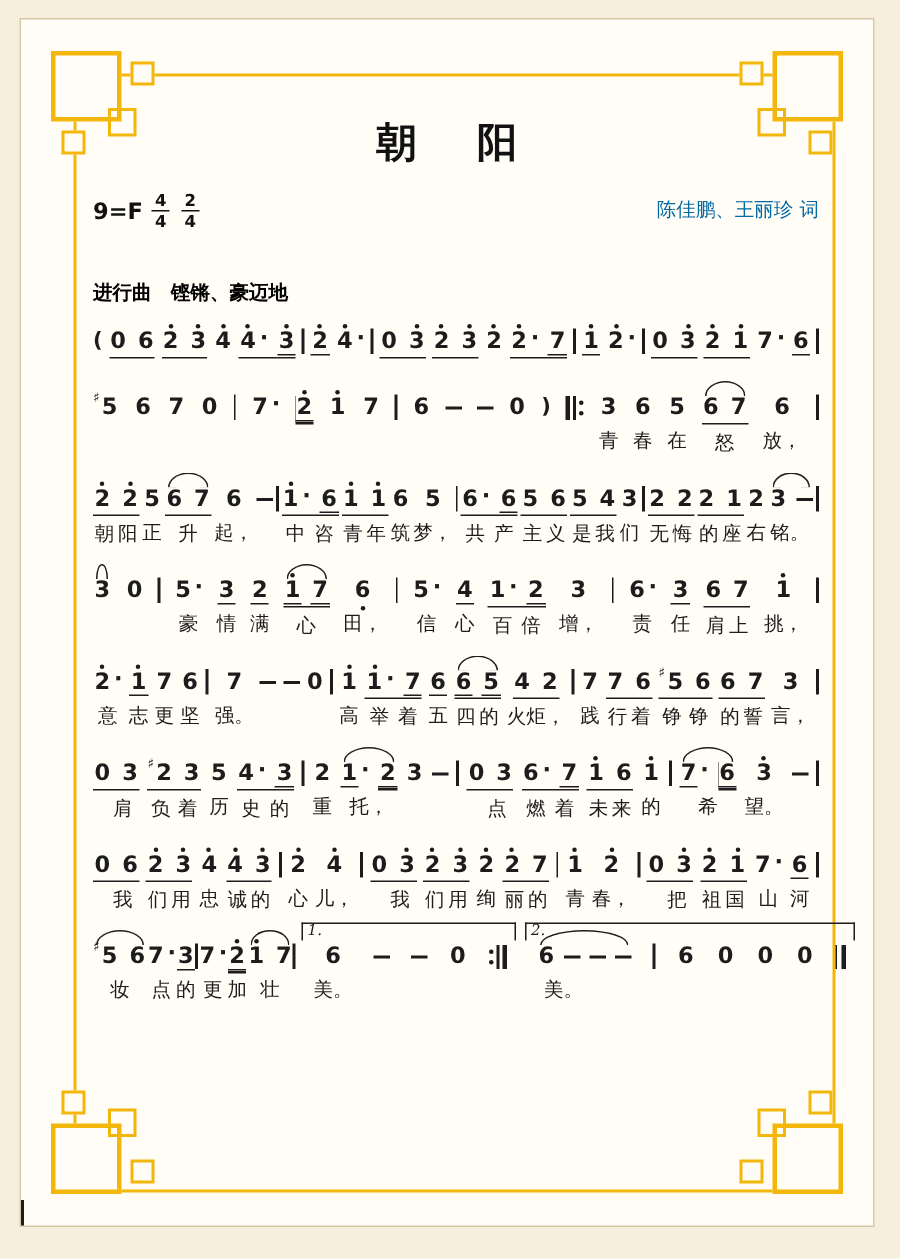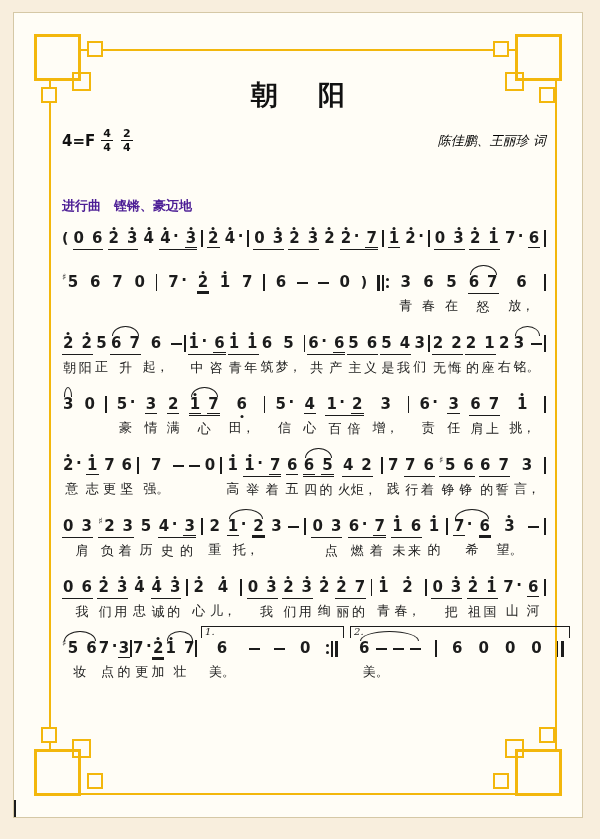--- a/index.html
+++ b/index.html
@@ -23,22 +23,22 @@
   
   .title{margin-top:64px;display:flex;justify-content:center;gap:40px;
          font-family:"DejaVu Serif",serif;font-weight:bold;font-size:27px;color:#111;}
   .meta{position:relative;margin:15px 36px 0 48px;height:48px;}
   .keysig{display:inline-flex;align-items:center;gap:6px;font-weight:bold;font-size:15px;color:#111;}
   .meter-wrap{display:inline-flex;gap:8px;}
   .frac{display:inline-flex;flex-direction:column;align-items:center;font-weight:bold;font-size:11px;line-height:11px;color:#111;}
   .ft{border-bottom:1.3px solid #111;padding:0 2px 1px;}
   .fb{padding-top:1px;}
   .credits{position:absolute;right:0;top:2px;text-align:right;font-family:"DejaVu Serif",serif;
-           font-size:13px;color:#000000;line-height:22px;font-style:italic;}
-  .tempo{margin:21px 36px 0 48px;font-weight:bold;font-size:13px;color:#4c1d95;font-family:Liberation Sans, sans-serif;}
+           font-size:13px;color:#0369a1;line-height:22px;}
+  .tempo{margin:10px 36px 0 48px;font-weight:bold;font-size:13px;color:#000000;font-family:Liberation Sans, sans-serif;}
   
   .score{padding:14px 36px 0 48px;color:#1c1c1c;}
   .sline{display:flex;justify-content:space-between;align-items:flex-start;margin-bottom:19px;}
   .sline.no-ly{margin-bottom:23px;}
   .sline.volta-line{margin-top:10px;}
   .tok,.grp{display:inline-flex;flex-direction:column;align-items:center;flex-shrink:0;}
   .note{display:inline-flex;align-items:flex-start;height:20px;font-weight:bold;font-size:15px;}
   .dg{position:relative;display:inline-block;line-height:18px;padding:0 1px;}
   .dg.u1{border-bottom:1.5px solid #1c1c1c;}
   .dg.u2{border-bottom:1.5px solid #1c1c1c;box-shadow:0 2px 0 #1c1c1c;}
@@ -99,21 +99,21 @@
       <i class="sq med"></i>
     </div>
 
     <div class="title">
       <span>朝</span>
       <span>阳</span>
     </div>
 
     <div class="meta">
       <span class="keysig">
-        <span>4=F</span>
+        <span>9=F</span>
         <span class="meter-wrap">
             <span class="frac">
               <span class="ft">4</span>
               <span class="fb">4</span>
             </span>
             <span class="frac">
               <span class="ft">2</span>
               <span class="fb">4</span>
             </span>
           </span>

